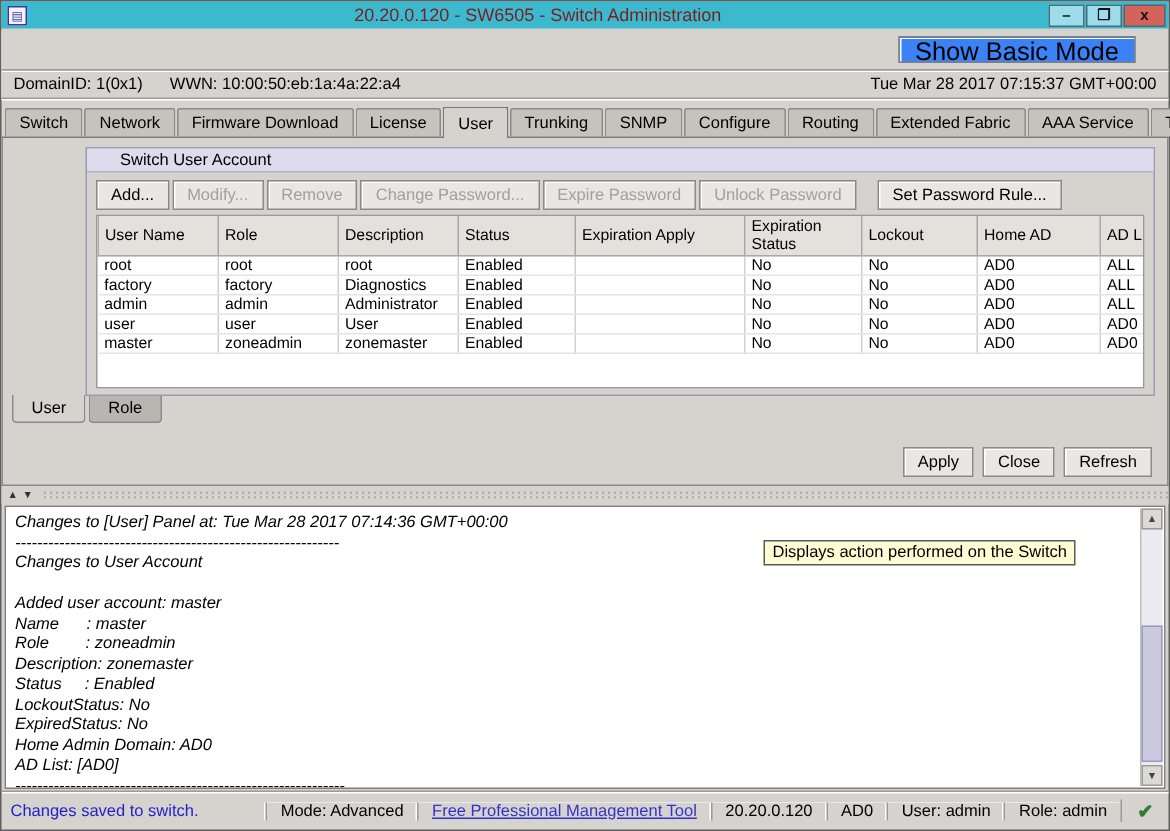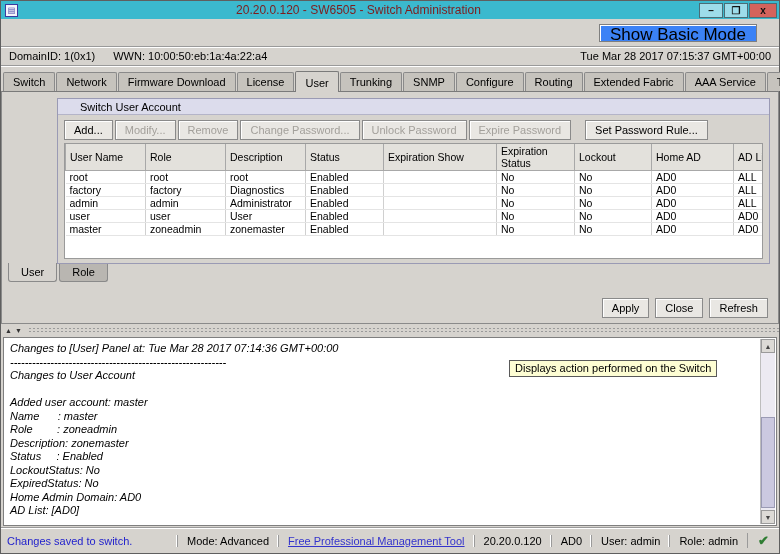--- a/index.html
+++ b/index.html
@@ -120,22 +120,22 @@
     </div>
 
   <div class="content">
     <div class="titled-panel">
       <div class="panel-title-strip">Switch User Account</div>
       <div class="btn-row">
           <button class="btn">Add...</button>
           <button class="btn disabled">Modify...</button>
           <button class="btn disabled">Remove</button>
           <button class="btn disabled">Change Password...</button>
+          <button class="btn disabled">Expire Password</button>
           <button class="btn disabled">Unlock Password</button>
-          <button class="btn disabled">Expire Password</button>
           <button class="btn rule">Set Password Rule...</button>
         </div>
       <div class="acct-table">
         <table>
           <colgroup>
               <col style="width: 80px;">
               <col style="width: 80px;">
               <col style="width: 80px;">
               <col style="width: 78px;">
               <col style="width: 113px;">
@@ -143,21 +143,21 @@
               <col style="width: 77px;">
               <col style="width: 82px;">
               <col style="width: 84px;">
             </colgroup>
           <thead>
               <tr>
                 <th>User Name</th>
                 <th>Role</th>
                 <th>Description</th>
                 <th>Status</th>
-                <th>Expiration Show</th>
+                <th>Expiration Apply</th>
                 <th>Expiration Status</th>
                 <th>Lockout</th>
                 <th>Home AD</th>
                 <th>AD List</th>
               </tr>
             </thead>
           <tbody>
               <tr>
                 <td>root</td>
                 <td>root</td>

